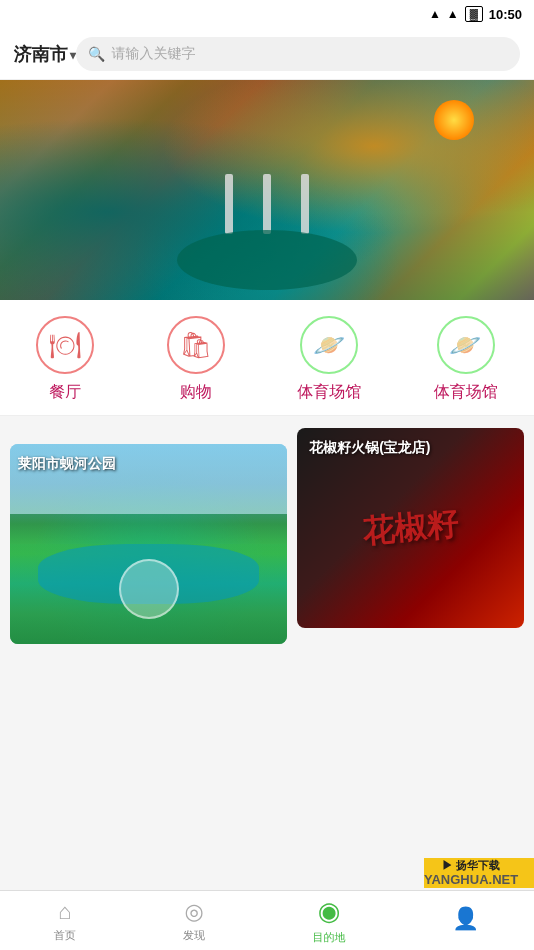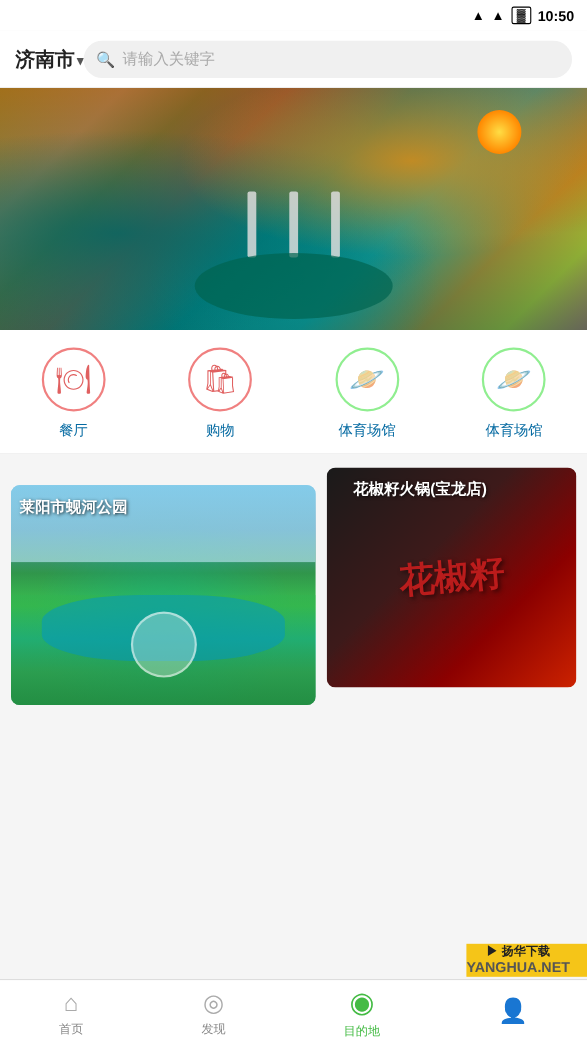--- a/index.html
+++ b/index.html
@@ -165,22 +165,22 @@
       display: flex;
       align-items: center;
       justify-content: center;
       font-size: 26px;
     }
     .cat-restaurant { border: 2px solid #f08080; background: #fff; color: #e06060; }
     .cat-shopping   { border: 2px solid #f08080; background: #fff; color: #e06060; }
     .cat-stadium    { border: 2px solid #90ee90; background: #fff; color: #66cc44; }
     .cat-cities     { border: 2px solid #90ee90; background: #fff; color: #66cc44; }
     .category-label {
-      font-size: 13px;
-      color: #0369a1;
+      font-size: 16px;
+      color: #be185d;
     }
 
     
     .cards-section {
       padding: 12px 10px 0 10px;
       display: flex;
       gap: 10px;
     }
     .card {
       border-radius: 8px;
@@ -245,21 +245,21 @@
       padding: 0 8px;
       font-size: 14px;
       font-weight: bold;
       color: #fff;
       text-shadow: 1px 1px 3px rgba(0,0,0,0.8);
       line-height: 1.4;
     }
     .card-title-right {
       position: absolute;
       top: 10px;
-      left: 16px;
+      left: 4px;
       right: 0;
       padding: 0 8px;
       font-size: 14px;
       font-weight: bold;
       color: #fff;
       text-shadow: 1px 1px 3px rgba(0,0,0,0.8);
       line-height: 1.4;
     }
     .right-card-text {
       font-size: 32px;

